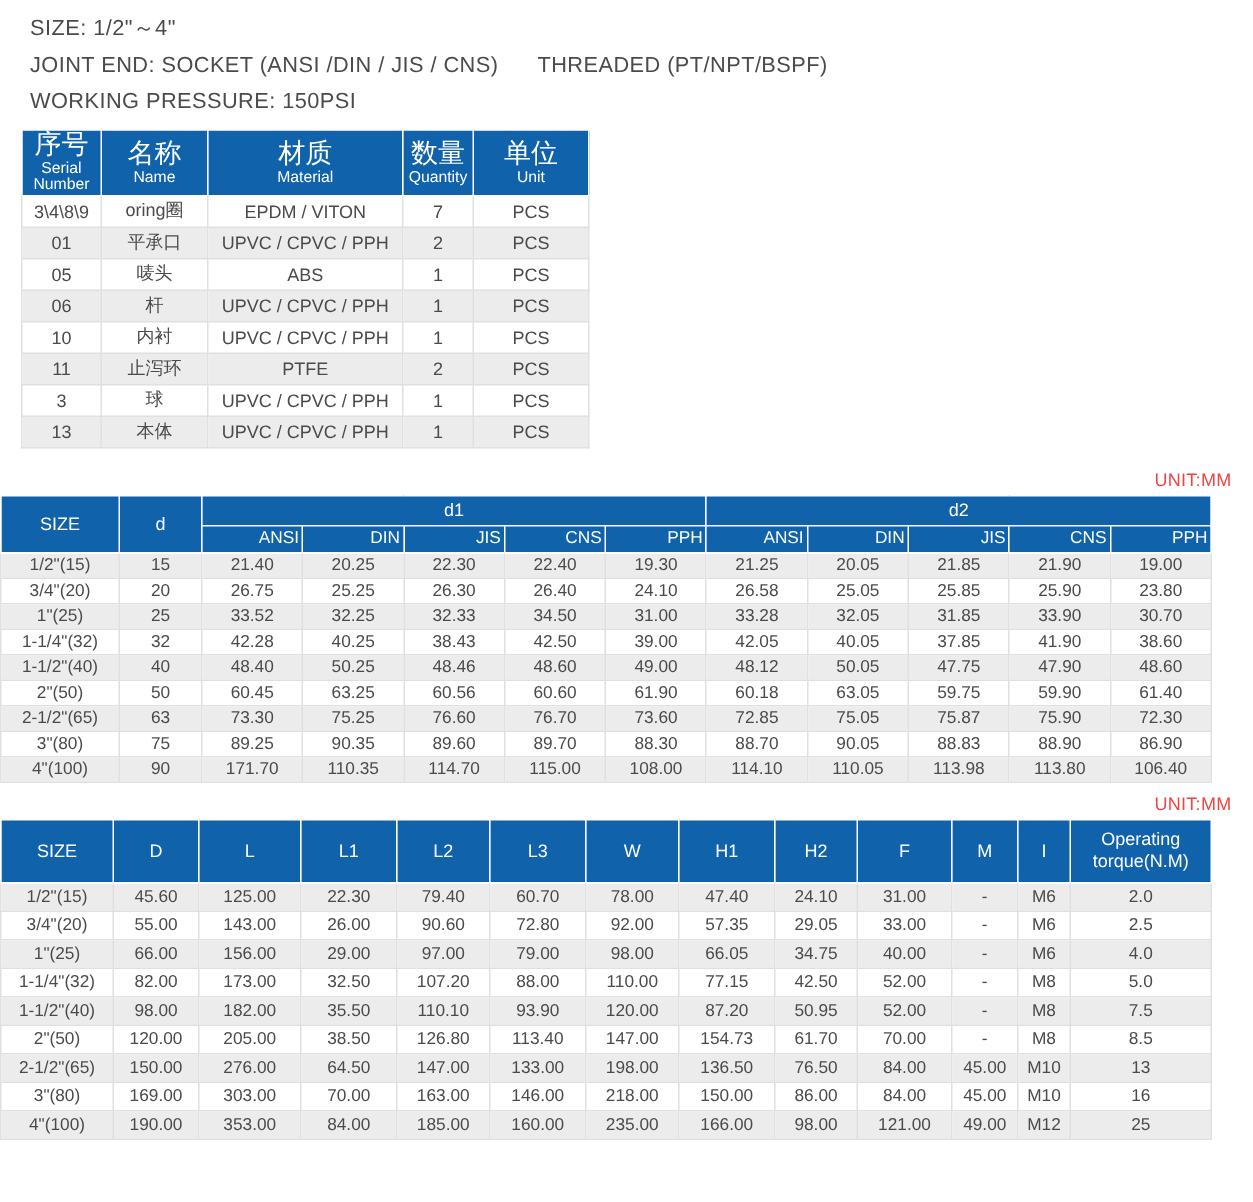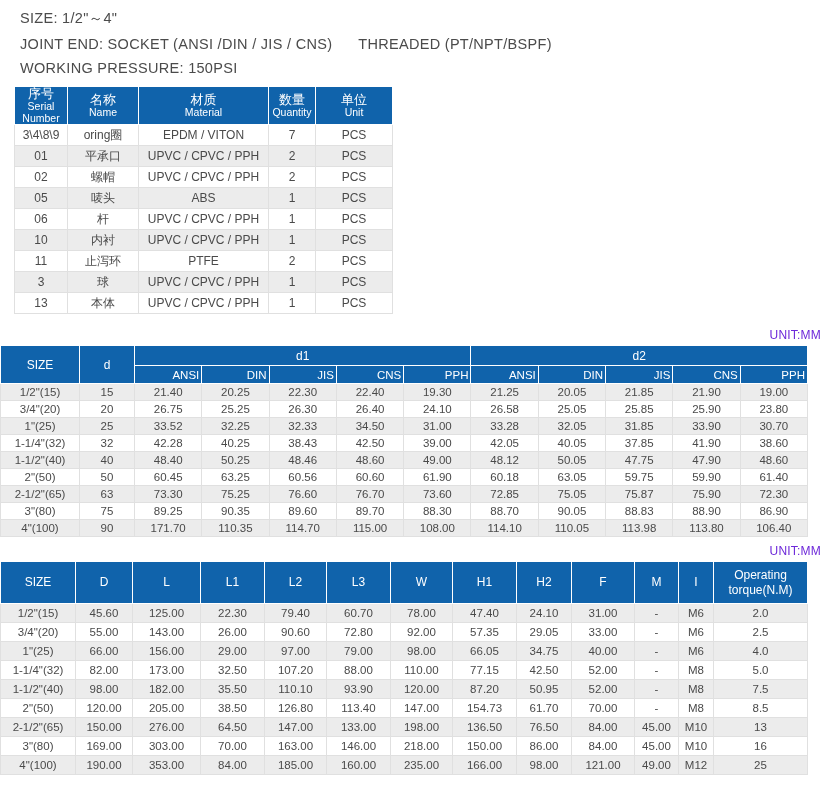--- a/index.html
+++ b/index.html
@@ -21,29 +21,29 @@
     border: 1.5px solid #ffffff; text-align: center; padding: 0 2px;
   }
   td {
     border: 1px solid #e0e0e0; text-align: center;
     color: #4a4a4a; padding: 0 2px; overflow: hidden; white-space: nowrap;
   }
 
   
   .parts-table { width: 378px; margin: 10px 0 0 14px; }
   .parts-table th { height: 30px; line-height: 1.1; }
-  .parts-table th .zh { font-size: 13px; }
+  .parts-table th .zh { font-size: 18px; }
   .parts-table th .en { font-size: 10.5px; }
   .parts-table td { height: 21px; font-size: 12px; }
   .parts-table tbody tr:nth-child(even) td { background: #ececec; }
 
   
   .unit-label {
     width: 807px; margin: 7px 0 3px 14px; text-align: right;
-    font-size: 12px; color: #6d28d9; letter-spacing: .2px;
+    font-size: 12px; color: #ef4444; letter-spacing: .2px;
   }
   .unit-label.first { margin-top: 14px; }
 
   
   .dims-table { width: 807px; }
   .dims-table th { font-size: 12px; }
   .dims-table td { font-size: 11.5px; }
 
   .d-table thead tr.group-row th { height: 20px; }
   .d-table thead tr.sub-row th { height: 18px; font-size: 11.5px; text-align: right; }
@@ -101,27 +101,20 @@
         <tr>
           <td>3\4\8\9</td>
           <td>oring圈</td>
           <td>EPDM / VITON</td>
           <td>7</td>
           <td>PCS</td>
         </tr>
         <tr>
           <td>01</td>
           <td>平承口</td>
-          <td>UPVC / CPVC / PPH</td>
-          <td>2</td>
-          <td>PCS</td>
-        </tr>
-        <tr>
-          <td>02</td>
-          <td>螺帽</td>
           <td>UPVC / CPVC / PPH</td>
           <td>2</td>
           <td>PCS</td>
         </tr>
         <tr>
           <td>05</td>
           <td>唛头</td>
           <td>ABS</td>
           <td>1</td>
           <td>PCS</td>

